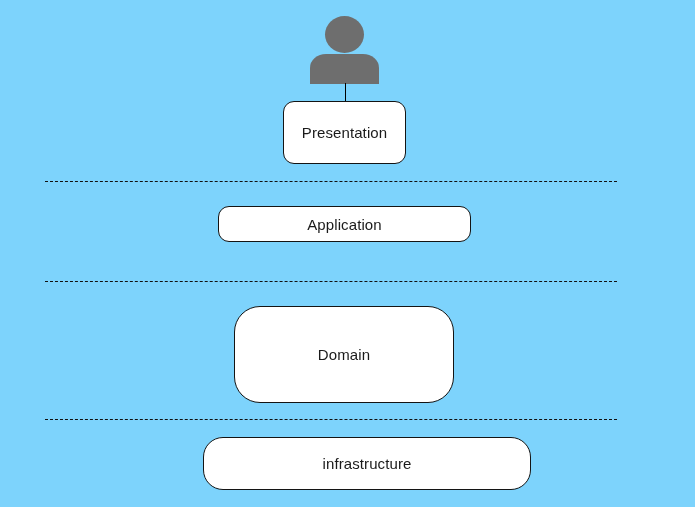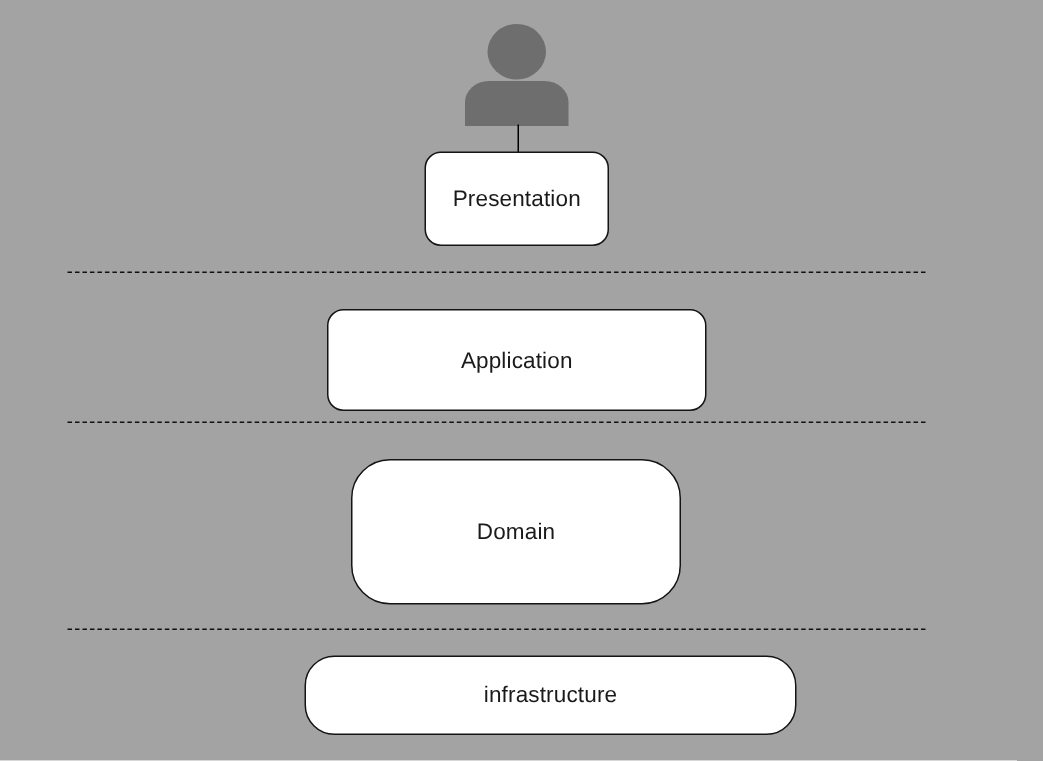--- a/index.html
+++ b/index.html
@@ -10,21 +10,21 @@
   }
   body {
     font-family: "Liberation Sans", "DejaVu Sans", sans-serif;
     -webkit-font-smoothing: antialiased;
   }
 
   #canvas {
     position: relative;
     width: 695px;
     height: 507px;
-    background: #a3a3a3;
+    background: #7dd3fc;
     overflow: hidden;
     text-align: right;
   }
 
   
   .actor {
     position: absolute;
     left: 310px;
     top: 16px;
     width: 70px;
@@ -82,21 +82,21 @@
     left: 283px;
     top: 101px;
     width: 123px;
     height: 63px;
     border-radius: 11px;
   }
   .box-application {
     left: 218px;
     top: 206px;
     width: 253px;
-    height: 68px;
+    height: 36px;
     border-radius: 11px;
   }
   .box-domain {
     left: 234px;
     top: 306px;
     width: 220px;
     height: 97px;
     border-radius: 26px;
   }
   .box-infrastructure {

